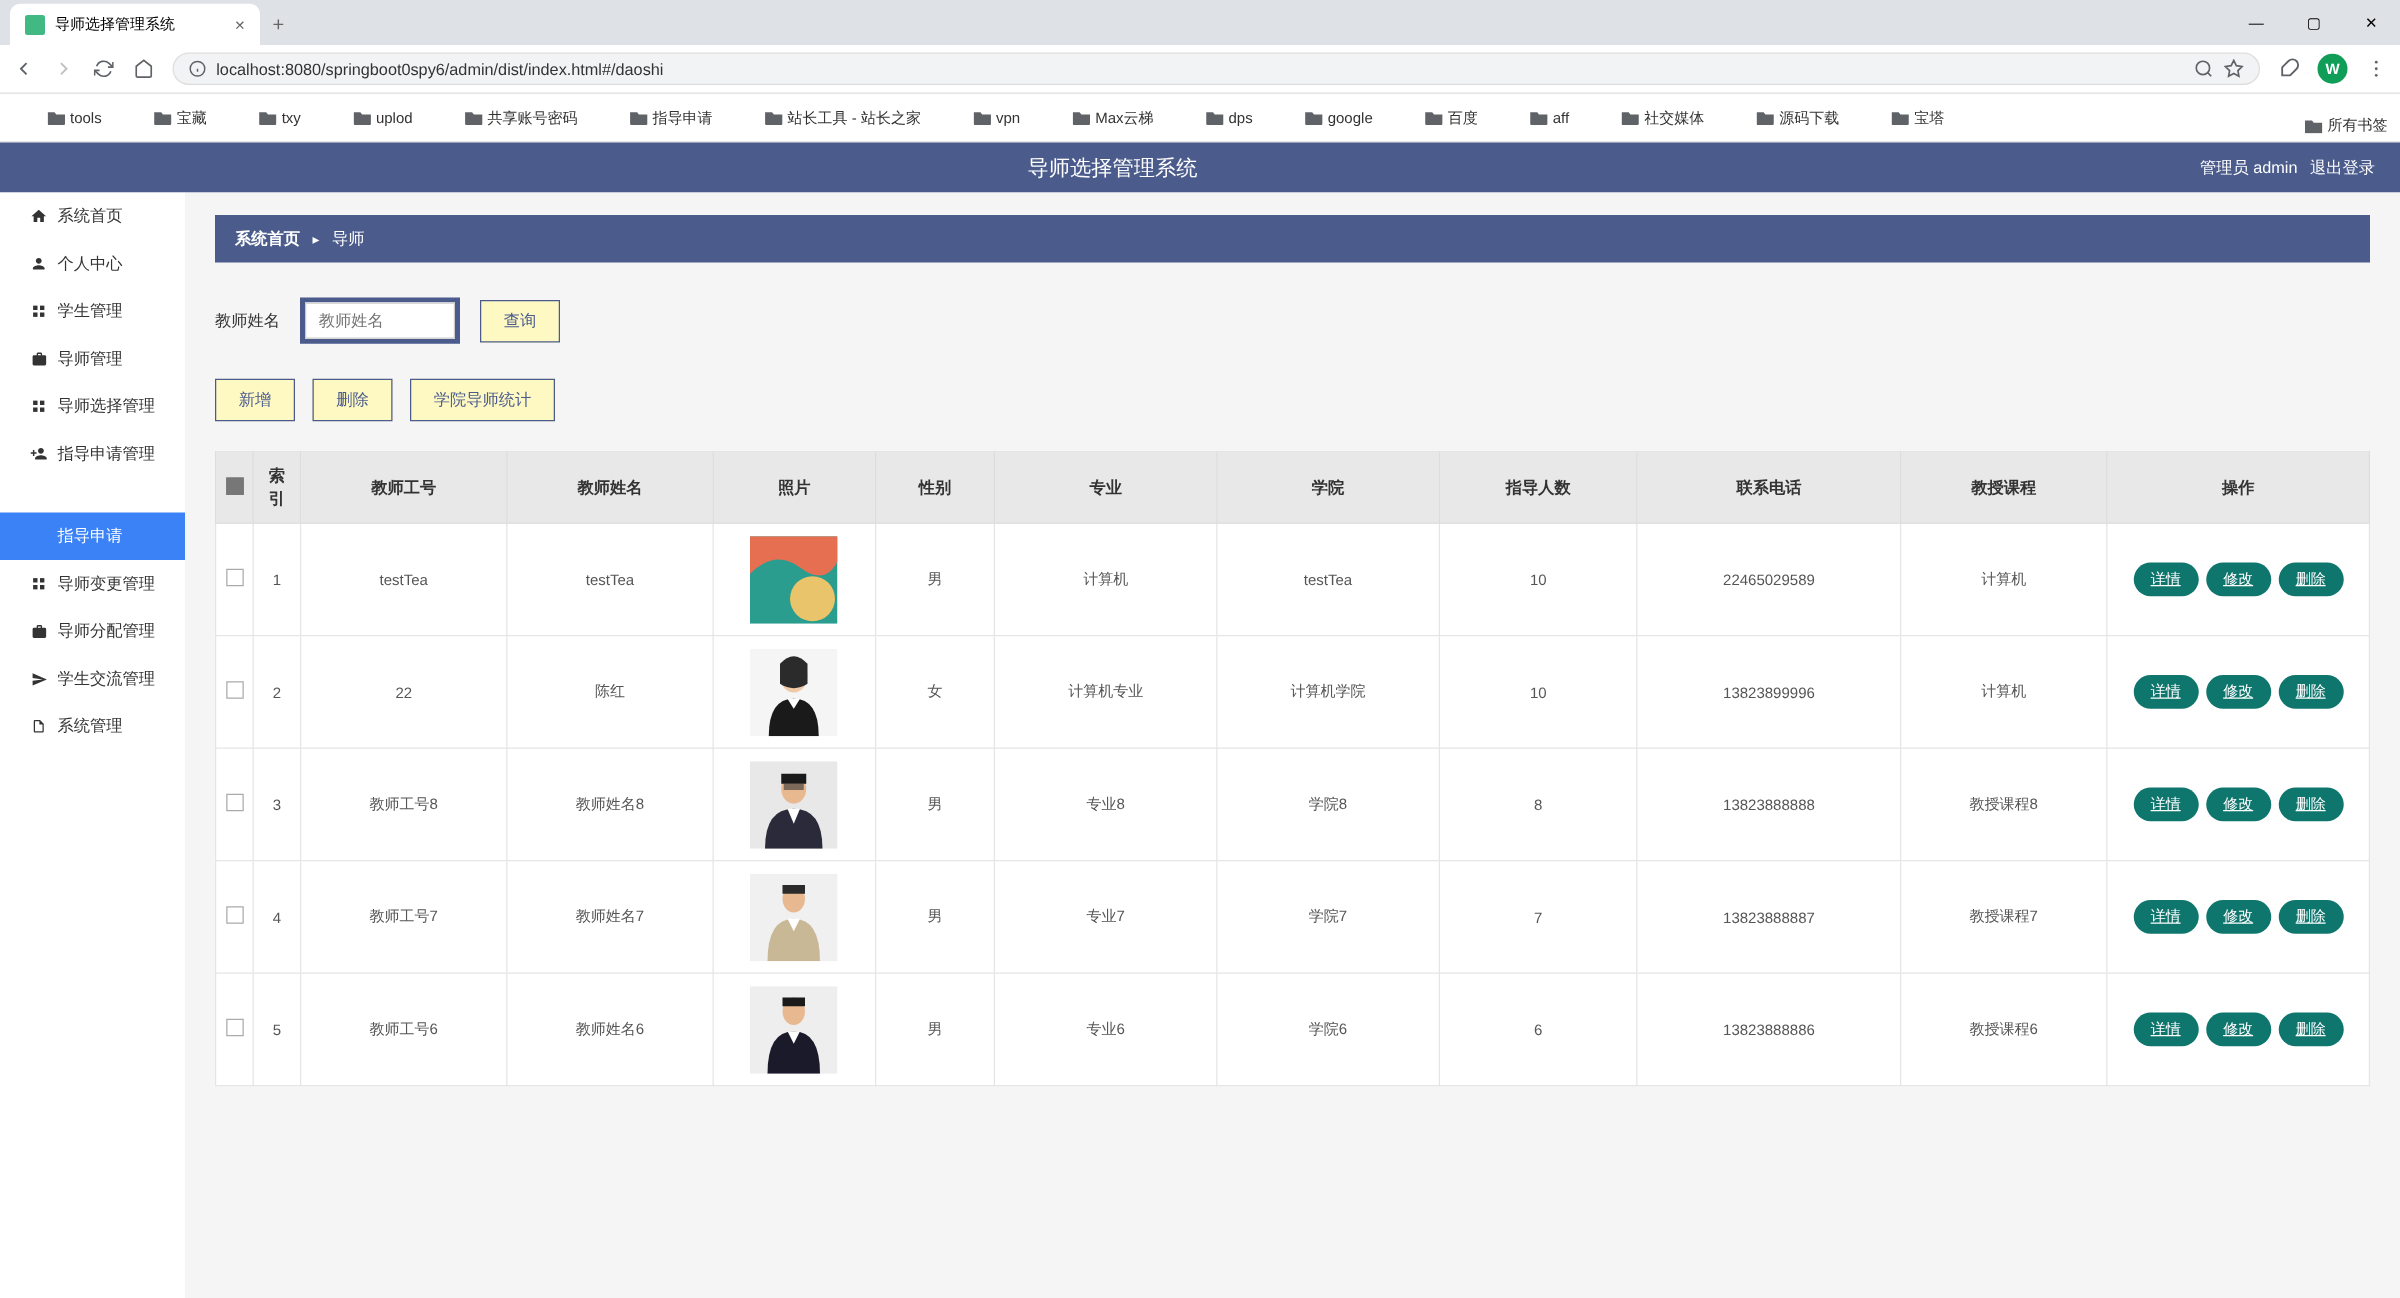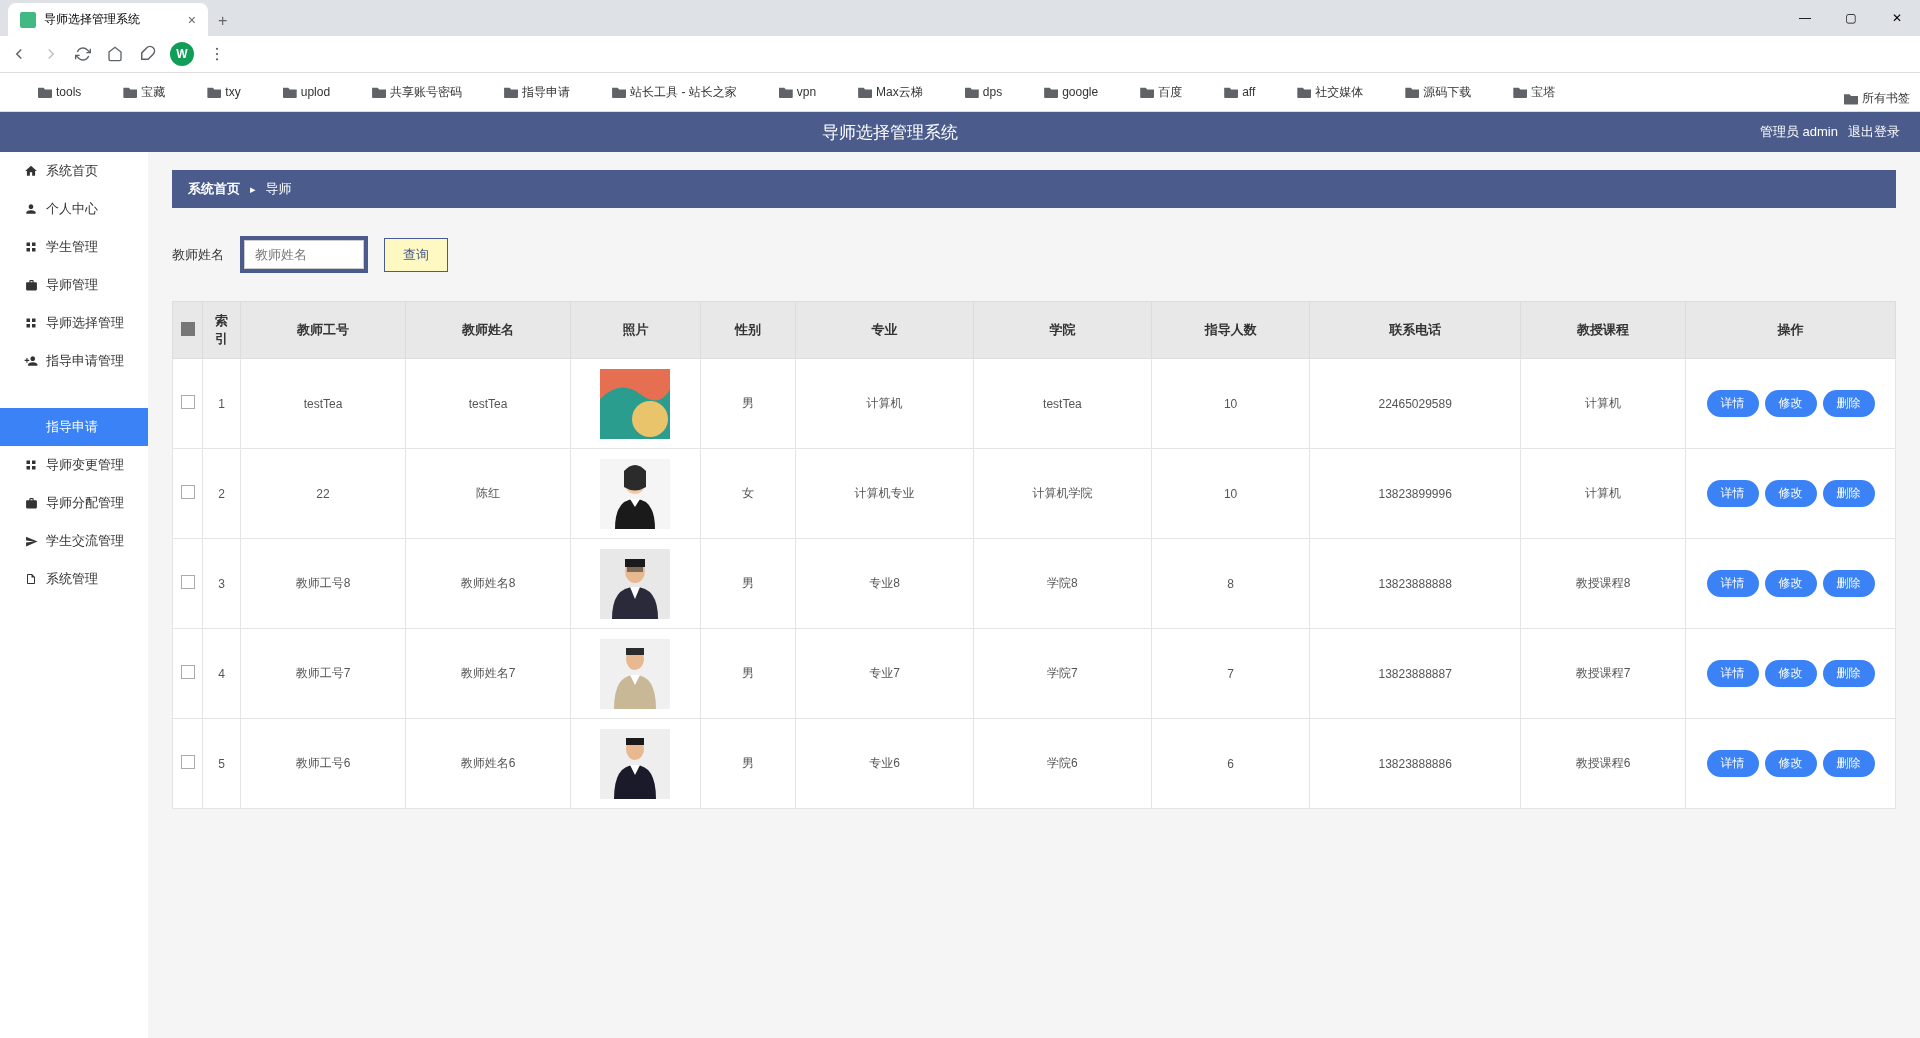--- a/index.html
+++ b/index.html
@@ -37,21 +37,21 @@
     .search-input-wrap { border: 4px solid #4a5b8c; padding: 0; }
     .search-input { border: 1px solid #ccc; padding: 6px 10px; font-size: 13px; width: 120px; outline: none; }
     .btn-outline { border: 1px solid #4a5b8c; background: #fef9c3; color: #4a5b8c; padding: 7px 18px; font-size: 13px; cursor: pointer; }
     .action-bar { display: flex; gap: 14px; margin-bottom: 24px; }
     .data-table { width: 100%; border-collapse: collapse; background: #fff; }
     .data-table th { background: #e8e8e8; padding: 10px 6px; font-size: 13px; font-weight: 600; color: #333; border: 1px solid #ddd; text-align: center; }
     .data-table td { padding: 8px 6px; font-size: 12px; color: #555; border: 1px solid #e5e5e5; text-align: center; vertical-align: middle; }
     .data-table tbody tr { height: 90px; }
     .photo-cell { width: 70px; height: 70px; margin: 0 auto; display: block; }
     .photo-cell svg { width: 70px; height: 70px; }
-    .btn-pill { background: #3b82f6; color: #fff; border: none; border-radius: 14px; padding: 5px 14px; font-size: 12px; cursor: pointer; margin: 0 3px; }
+    .btn-pill { background: #0f766e; color: #fff; border: none; border-radius: 14px; padding: 5px 14px; font-size: 12px; cursor: pointer; margin: 0 3px; text-decoration: underline; }
     .checkbox-cell { width: 30px; }
     .chk { width: 14px; height: 14px; border: 1px solid #aaa; display: inline-block; cursor: pointer; background: #fff; }
     .chk.header-chk { background: #777; border-color: #777; }
     .col-idx { width: 38px; font-family: Liberation Mono, monospace; }
     .col-photo { width: 130px; }
     .col-ops { width: 210px; }
   </style>
 </head>
 <body>
 
@@ -85,20 +85,35 @@
         <svg viewBox="0 0 24 24" width="16" height="16" fill="none" stroke="#5f6368" stroke-width="2">
           <path d="M23 4v6h-6M1 20v-6h6"></path>
           <path d="M3.51 9a9 9 0 0114.85-3.36L23 10M1 14l4.64 4.36A9 9 0 0020.49 15"></path>
         </svg>
       </div>
     <div class="nav-icon">
         <svg viewBox="0 0 24 24" width="16" height="16" fill="none" stroke="#5f6368" stroke-width="2">
           <path d="M3 9l9-7 9 7v11a2 2 0 01-2 2H5a2 2 0 01-2-2z"></path>
         </svg>
       </div>
+    <div class="address-bar">
+      <svg viewBox="0 0 24 24" width="14" height="14" fill="none" stroke="#5f6368" stroke-width="2">
+          <circle cx="12" cy="12" r="10"></circle>
+          <line x1="12" y1="16" x2="12" y2="12"></line>
+          <line x1="12" y1="8" x2="12.01" y2="8"></line>
+        </svg>
+      <span class="address-text">localhost:8080/springboot0spy6/admin/dist/index.html#/daoshi</span>
+      <svg viewBox="0 0 24 24" width="16" height="16" fill="none" stroke="#5f6368" stroke-width="2">
+          <circle cx="11" cy="11" r="8"></circle>
+          <line x1="21" y1="21" x2="16.65" y2="16.65"></line>
+        </svg>
+      <svg viewBox="0 0 24 24" width="16" height="16" fill="none" stroke="#5f6368" stroke-width="2">
+          <polygon points="12 2 15.09 8.26 22 9.27 17 14.14 18.18 21.02 12 17.77 5.82 21.02 7 14.14 2 9.27 8.91 8.26 12 2"></polygon>
+        </svg>
+    </div>
     <svg viewBox="0 0 24 24" width="18" height="18" fill="none" stroke="#5f6368" stroke-width="2">
         <path d="M20.24 12.24a6 6 0 00-8.49-8.49L5 10.5V19h8.5z"></path>
       </svg>
     <div class="profile-badge">W</div>
     <svg viewBox="0 0 24 24" width="18" height="18" fill="#5f6368">
         <circle cx="12" cy="5" r="1.5"></circle>
         <circle cx="12" cy="12" r="1.5"></circle>
         <circle cx="12" cy="19" r="1.5"></circle>
       </svg>
   </div>
@@ -290,20 +305,25 @@
     </div>
 
     <div class="search-area">
       <span class="search-label">教师姓名</span>
       <span class="search-input-wrap">
         <input class="search-input" placeholder="教师姓名" style="">
       </span>
       <button class="btn-outline">查询</button>
     </div>
 
+    <div class="action-bar">
+      <button class="btn-outline">新增</button>
+      <button class="btn-outline">删除</button>
+      <button class="btn-outline">学院导师统计</button>
+    </div>
 
     <table class="data-table">
       <thead>
           <tr id="table-head-row">
             <th class="checkbox-cell"><span class="chk header-chk"></span></th>
             <th class="col-idx">索引</th>
             <th class="">教师工号</th>
             <th class="">教师姓名</th>
             <th class="col-photo">照片</th>
             <th class="">性别</th>

